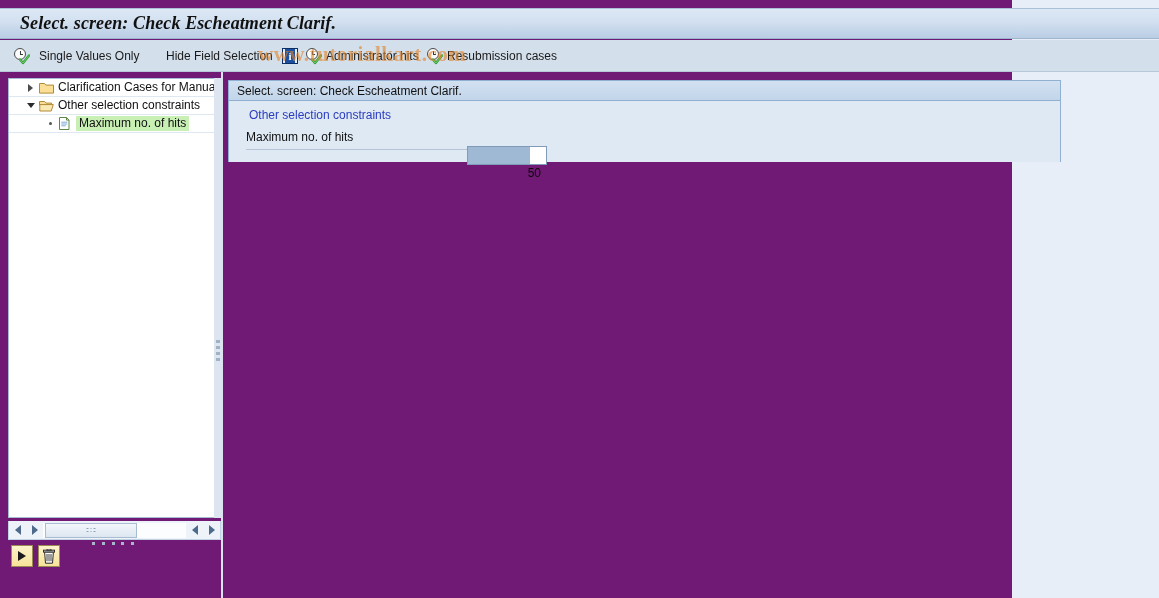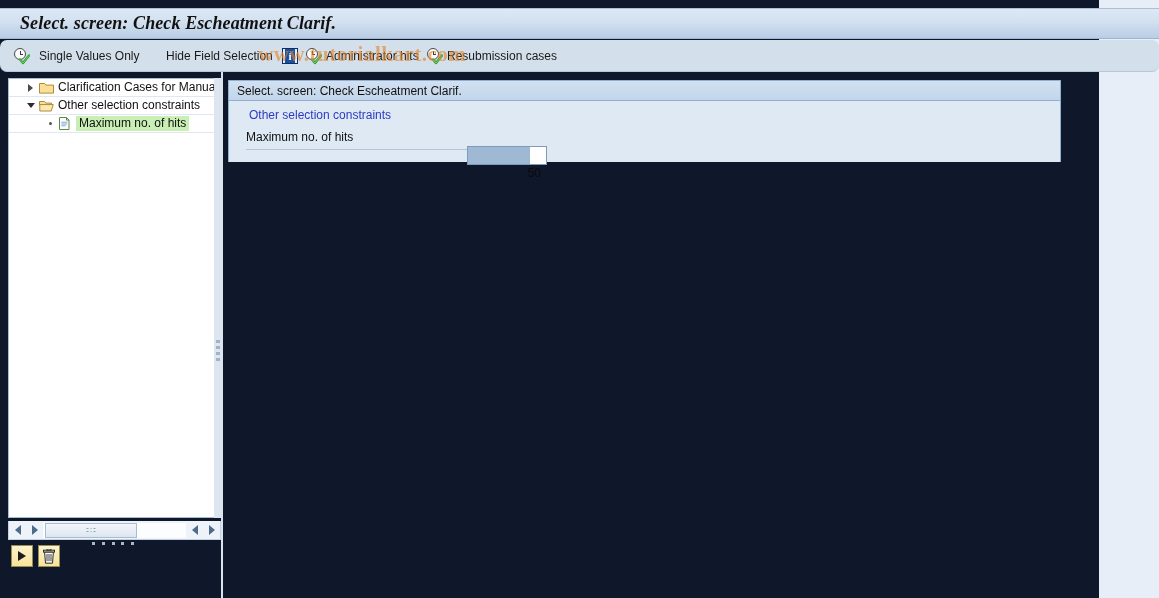--- a/index.html
+++ b/index.html
@@ -14,22 +14,22 @@
     font-size: 12px;
     color: #000;
     overflow: hidden;
     position: relative;
   }
 
   
   #app-window {
     position: absolute;
     left: 0; top: 0;
-    width: 1099px; height: 598px;
-    background: #0f172a;
+    width: 1012px; height: 598px;
+    background: #701a75;
     box-sizing: border-box;
   }
 
   
   #title-bar {
     position: absolute;
     left: 0; top: 8px;
     width: 1159px; height: 31px;
     background: linear-gradient(to bottom, #dde8f4 0%, #d2e0f0 45%, #b9cde4 100%);
     border-top: 1px solid #a9c0da;
@@ -49,21 +49,20 @@
   }
 
   
   #toolbar {
     position: absolute;
     left: 0; top: 40px;
     width: 1159px; height: 32px;
     background: #d3dfeb;
     border-bottom: 1px solid #b6c7da;
     box-sizing: border-box;
-    border-radius: 7px;
   }
   .tb-item {
     position: absolute;
     top: 0;
     height: 32px;
     display: flex;
     align-items: center;
     white-space: nowrap;
     font-size: 12px;
     color: #1a1a1a;

